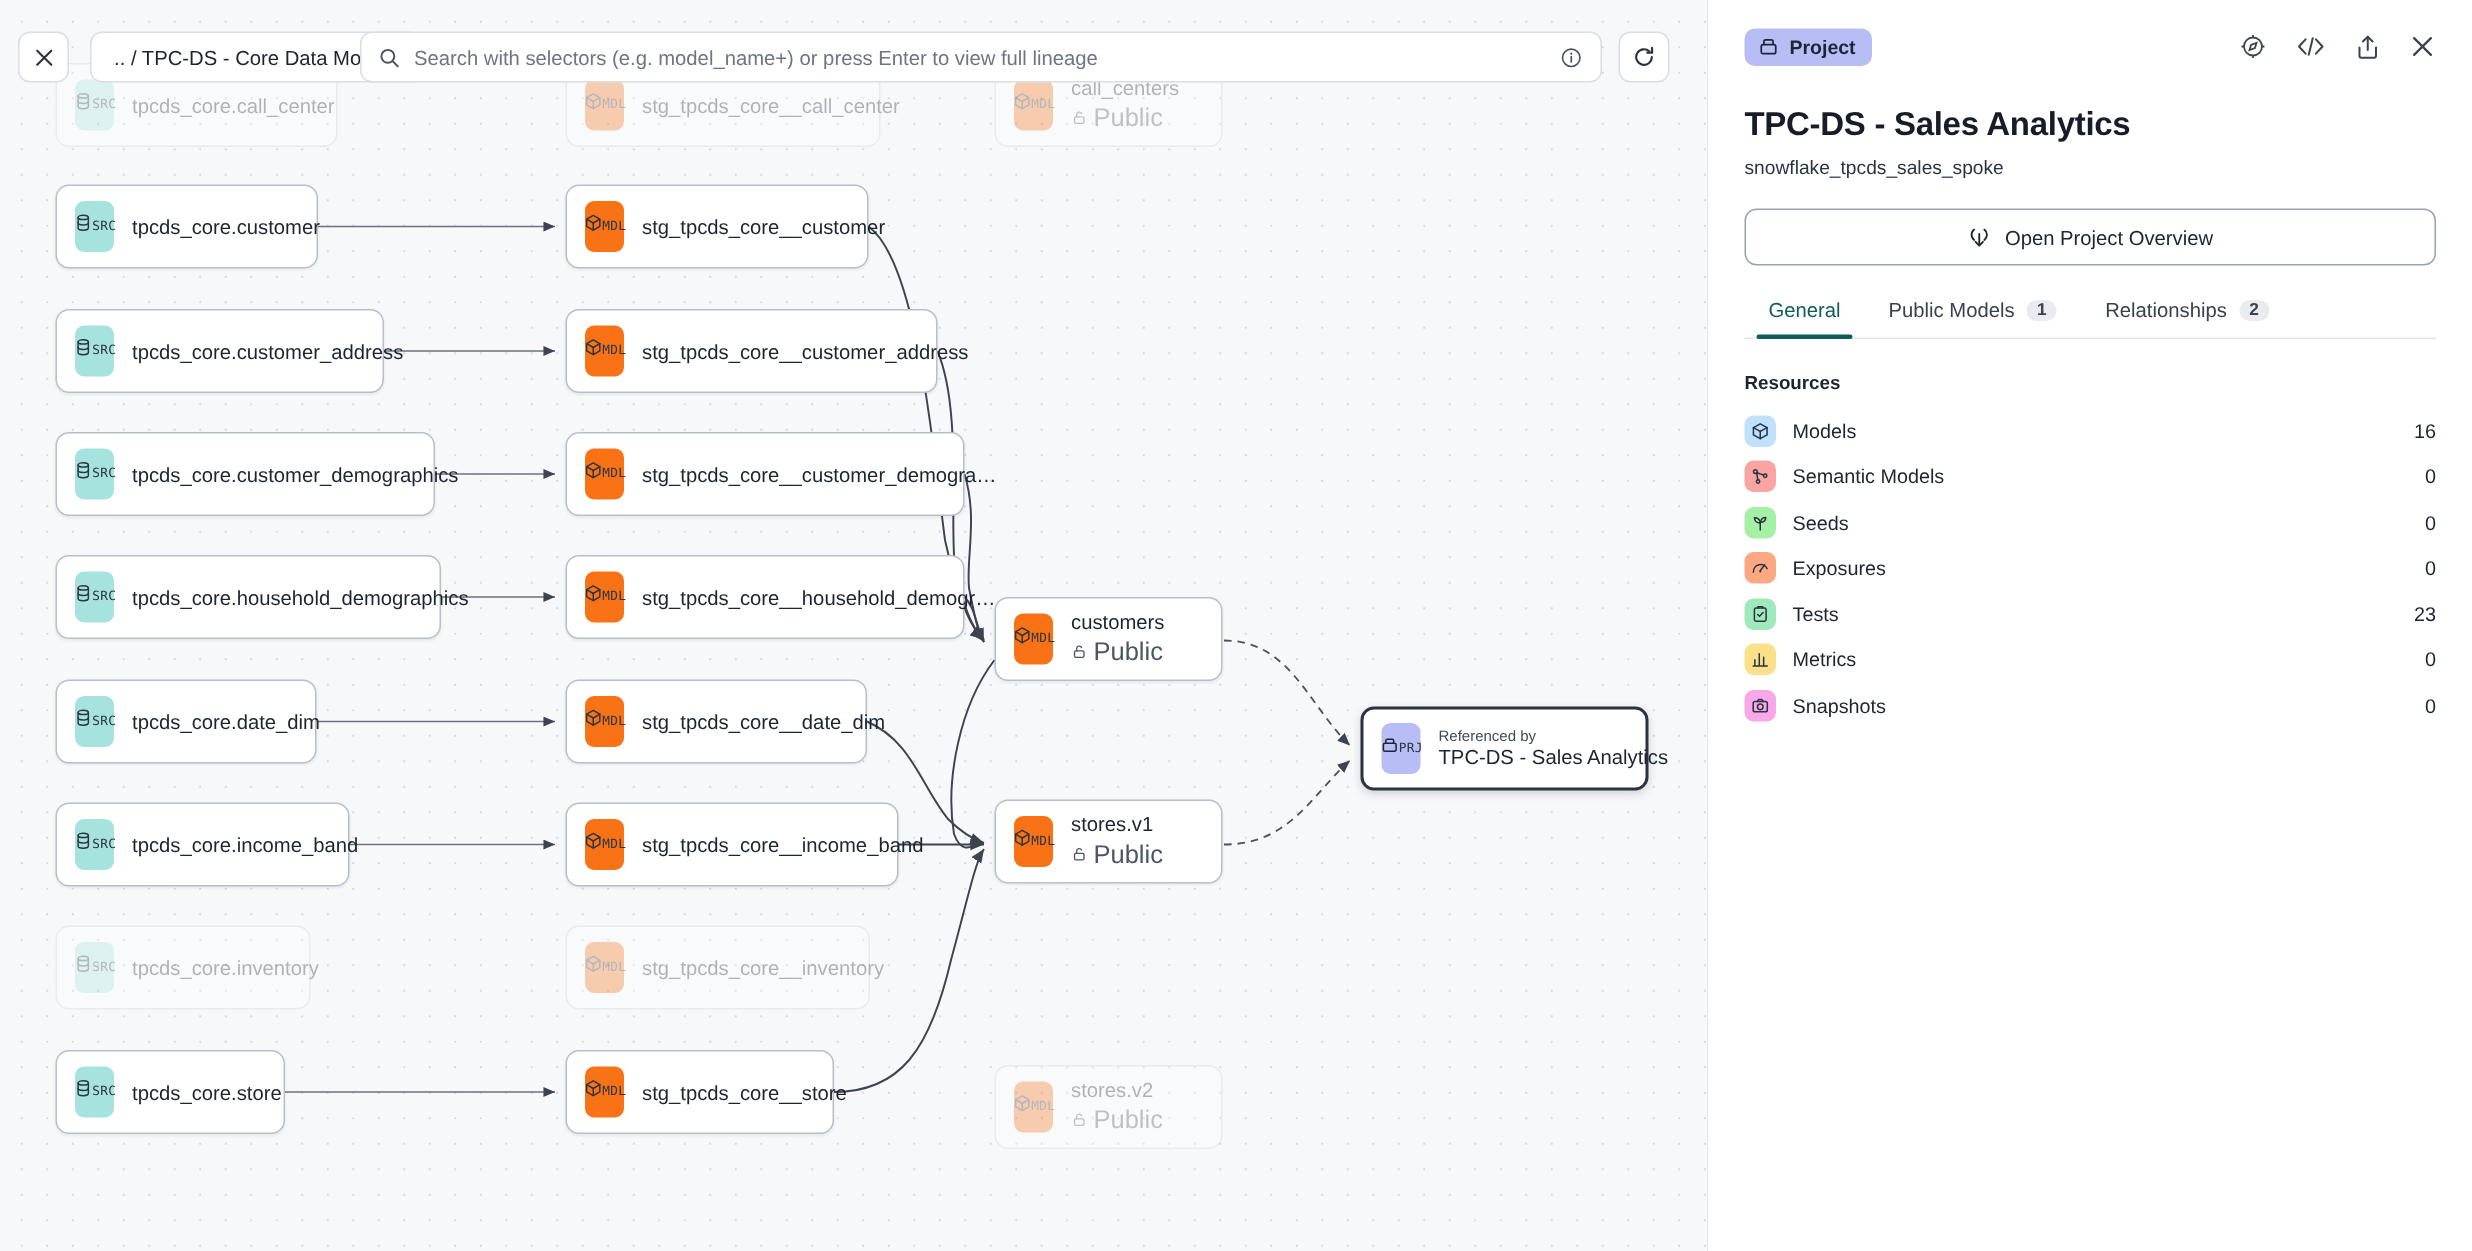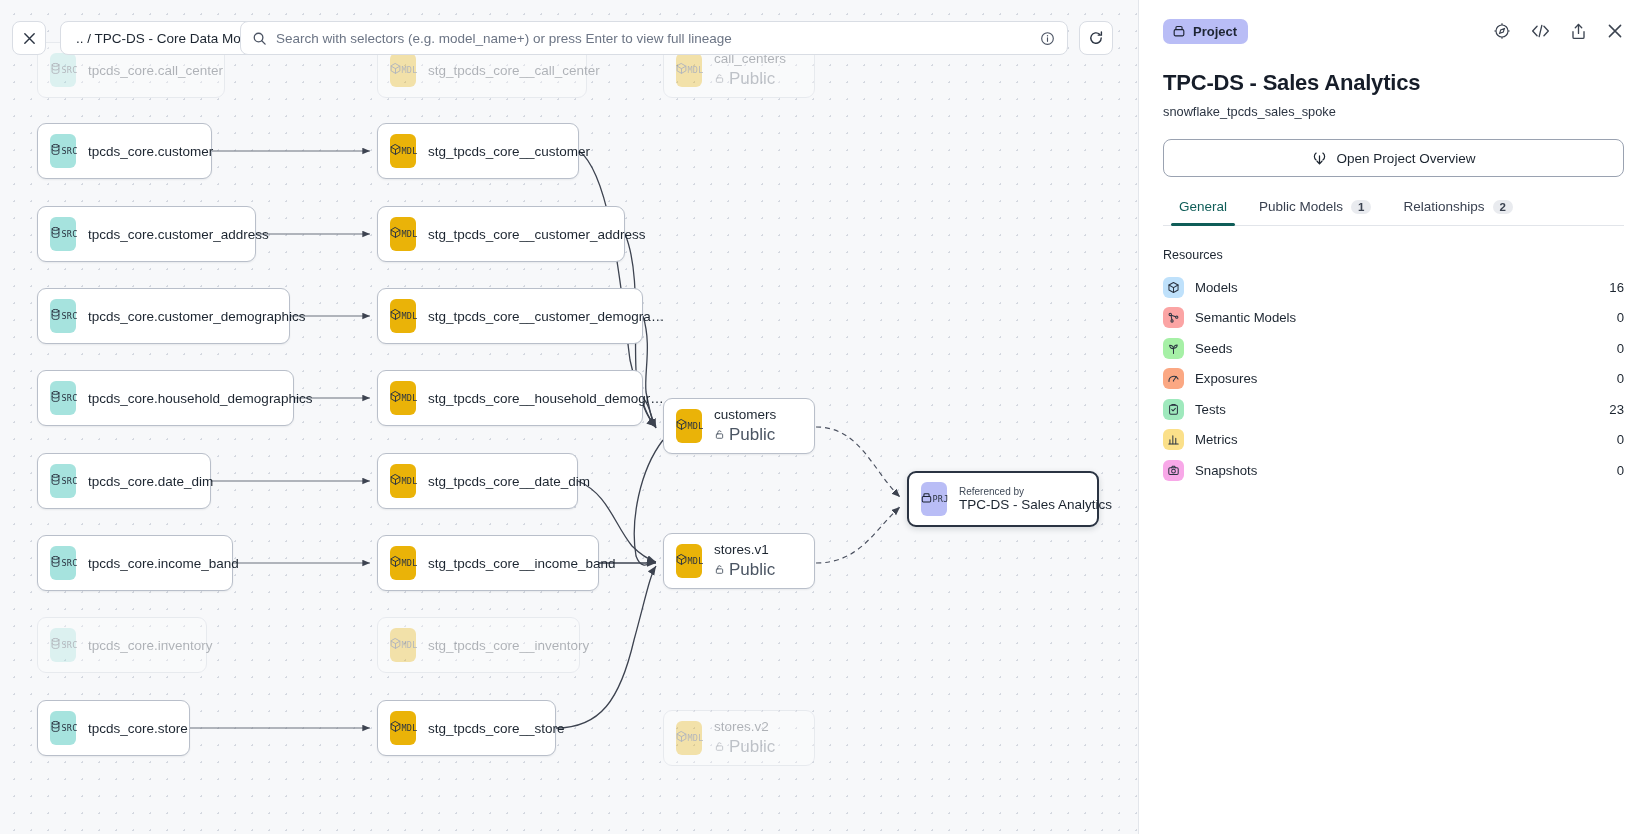--- a/index.html
+++ b/index.html
@@ -73,21 +73,21 @@
     padding: 0 16px 0 12px; height: 56px;
     box-shadow: 0 1px 2px rgba(20,28,40,.07);
     cursor: pointer;
   }
   .node .chip {
     width: 26px; height: 34px; border-radius: 6px;
     display: flex; flex-direction: row; align-items: center; justify-content: center;
     gap: 0px; flex: 0 0 auto;
   }
   .chip.src { background: #a6e3de; }
-  .chip.mdl { background: #eab308; }
+  .chip.mdl { background: #f97316; }
   .chip.prj { background: #b9bdf6; }
   .chip .ctxt {
     font-size: 8.5px; letter-spacing: .2px; color: #2b3442;
     font-family: "DejaVu Sans Mono", monospace; line-height: 9px; margin-top: 1px;
   }
   .node .body { display: flex; flex-direction: column; justify-content: center; min-width: 0; }
   .node .title { font-size: 13.5px; color: #1c2530; white-space: nowrap; }
   .node .sub {
     font-size: 17px; color: #4b5563; display: flex; align-items: center; gap: 4px;
     margin-top: 3px;
@@ -128,21 +128,21 @@
   .tab.active { color: #0f5d58; font-weight: 400; }
   .tab.active::after {
     content:""; position: absolute; left: 8px; right: 8px; bottom: -1px; height: 3px;
     background: #0f5d58; border-radius: 2px;
   }
   .tab .count {
     background: #e9ebef; color: #3a4250; border-radius: 9px;
     font-size: 11.5px; padding: 1px 7px; font-weight: 600;
   }
 
-  .res-h { margin-top: 22px; font-size: 12.5px; font-weight: 400; color: #1c2530; }
+  .res-h { margin-top: 22px; font-size: 12.5px; font-weight: 700; color: #1c2530; }
   .res-list { margin-top: 10px; }
   .res-row {
     display: flex; align-items: center; height: 30.5px; cursor: pointer;
   }
   .res-ico {
     width: 21px; height: 21px; border-radius: 6px; flex: 0 0 auto;
     display: flex; align-items: center; justify-content: center; margin-right: 11px;
   }
   .res-label { font-size: 13.2px; color: #1c2530; }
   .res-count { margin-left: auto; font-size: 13.2px; color: #1c2530; }

